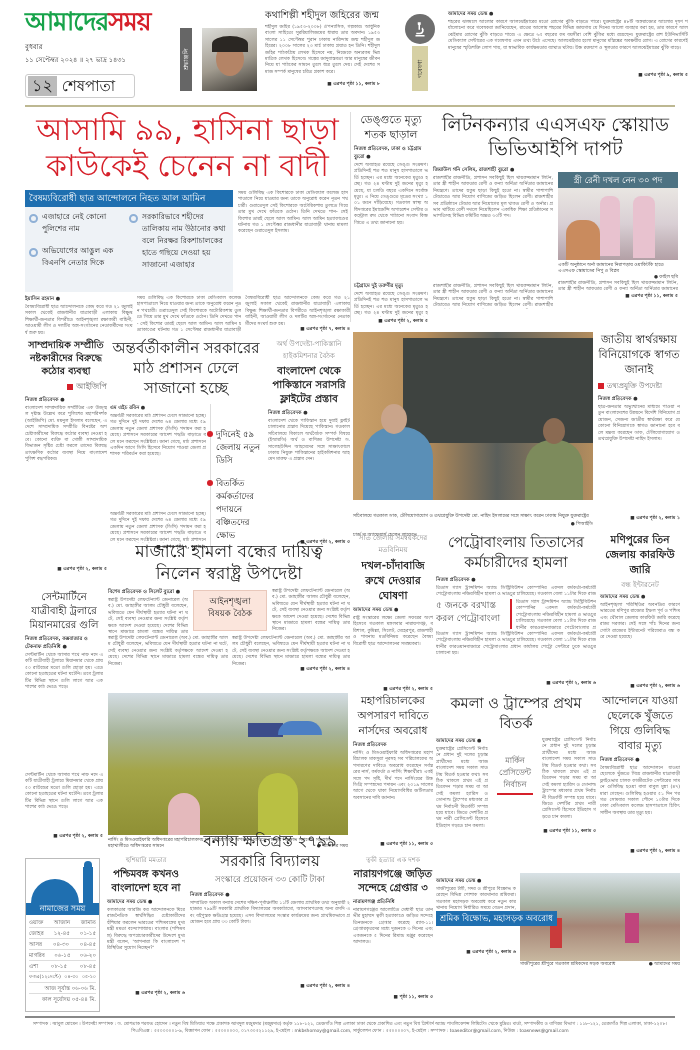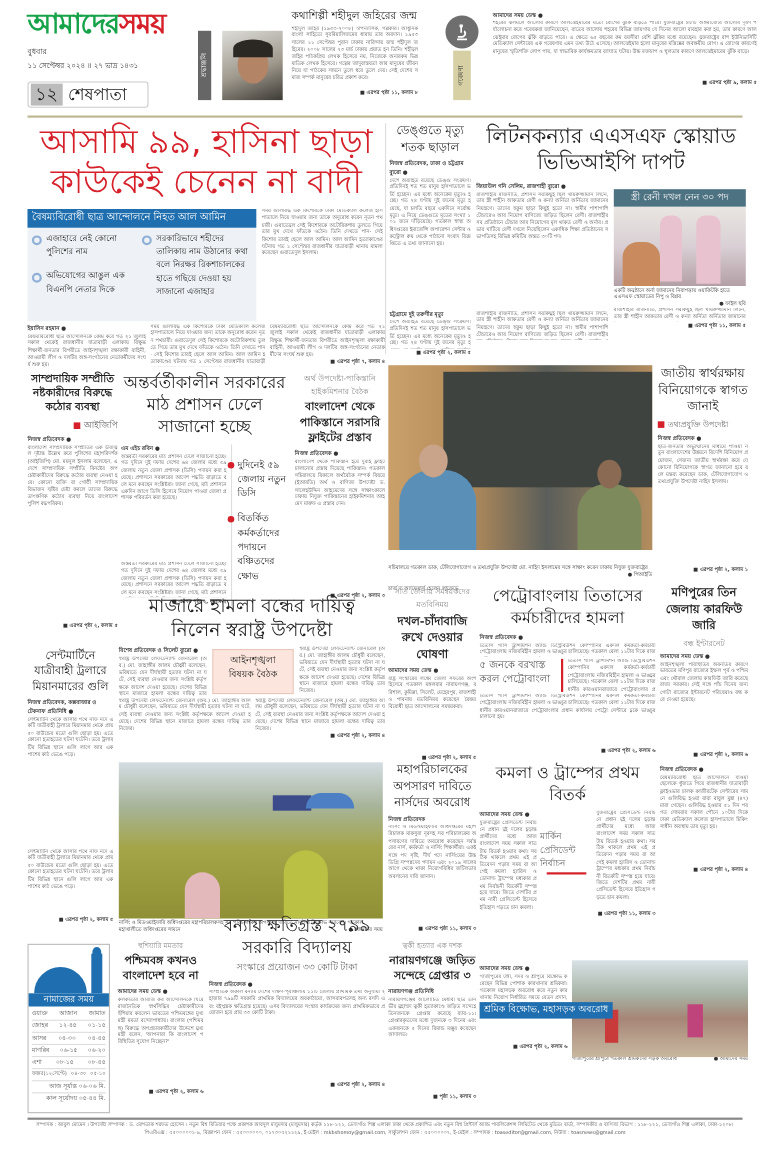--- a/index.html
+++ b/index.html
@@ -138,21 +138,21 @@
 <div class="abs" style="left:110px;top:338px;width:152px;height:220px">
   <div class="hl" style="font-size:15px;line-height:20px">অন্তর্বর্তীকালীন সরকারের মাঠ প্রশাসন ঢেলে সাজানো হচ্ছে</div>
   <div style="display:flex;margin-top:6px">
     <div style="width:96px">
       <div class="byline">এম এইচ রবিন ●</div>
       <div class="body-text" style="height:98px">অন্তর্বর্তী সরকারের মাঠ প্রশাসন ঢেলে সাজানো হচ্ছে। গত দুদিনে দুই দফায় দেশের ৬৪ জেলার মধ্যে ৫৯ জেলায় নতুন জেলা প্রশাসক (ডিসি) পদায়ন করা হয়েছে। প্রশাসনে সরকারের আদেশ পদ্ধতি বাড়াতে বলে মনে করছেন সংশ্লিষ্টরা। জানা গেছে, মাঠ প্রশাসনে একদিন আগে ডিসি হিসেবে নিয়োগ পাওয়া জেলা প্রশাসক পরিবর্তন করা হয়েছে।</div>
       <div class="body-text" style="height:32px">অন্তর্বর্তী সরকারের মাঠ প্রশাসন ঢেলে সাজানো হচ্ছে। গত দুদিনে দুই দফায় দেশের ৬৪ জেলার মধ্যে ৫৯ জেলায় নতুন জেলা প্রশাসক (ডিসি) পদায়ন করা হয়েছে। প্রশাসনে সরকারের আদেশ পদ্ধতি বাড়াতে বলে মনে করছেন সংশ্লিষ্টরা। জানা গেছে, মাঠ প্রশাসনে একদিন আগে ডিসি হিসেবে নিয়োগ পাওয়া জেলা প্রশাসক পরিবর্তন করা হয়েছে।</div>
       <div class="jump">■ এরপর পৃষ্ঠা ২, কলাম ২</div>
     </div>
     <div style="width:52px;margin-left:4px;border-left:1.5px solid #ddd;padding-left:5px;position:relative">
-      <div style="position:relative;margin-top:13px;font-size:8.5px;line-height:13px;font-family:'DejaVu Serif',serif">
+      <div style="position:relative;margin-top:24px;font-size:8.5px;line-height:13px;font-family:'DejaVu Serif',serif">
         <span style="position:absolute;left:-9px;top:3px;width:6px;height:6px;border-radius:50%;background:#d6202a"></span>
         <span>দুদিনেই ৫৯ জেলায় নতুন ডিসি</span>
       </div>
       <div style="position:relative;margin-top:10px;font-size:8.5px;line-height:13px;font-family:'DejaVu Serif',serif">
         <span style="position:absolute;left:-9px;top:3px;width:6px;height:6px;border-radius:50%;background:#d6202a"></span>
         <span>বিতর্কিত কর্মকর্তাদের পদায়নে বঞ্চিতদের ক্ষোভ</span>
       </div>
     </div>
   </div>
 </div>
@@ -260,32 +260,33 @@
   <div class="jump">■ এরপর পৃষ্ঠা ১১, কলাম ৩</div>
 </div>
 
 <div class="abs" style="left:436px;top:693px;width:160px;height:150px">
   <div class="hl" style="font-size:14.5px;line-height:20px;padding:0 10px">কমলা ও ট্রাম্পের প্রথম বিতর্ক</div>
   <div style="display:flex;margin-top:4px">
     <div style="width:52px">
       <div class="byline">আমাদের সময় ডেস্ক ●</div>
       <div class="body-text" style="height:88px">যুক্তরাষ্ট্রের প্রেসিডেন্ট নির্বাচনে প্রধান দুই দলের চূড়ান্ত প্রার্থীদের মধ্যে আজ বাংলাদেশ সময় সকাল সাতটায় বিতর্ক হওয়ার কথা। সব ঠিক থাকলে প্রথম এই প্রতিবেদন পড়ার সময় বা আগেই কমলা হ্যারিস ও ডোনাল্ড ট্রাম্পের মধ্যকার প্রথম নির্বাচনী বিতর্কটি সম্পন্ন হয়ে যাবে। জিতে দেশটির প্রথম নারী প্রেসিডেন্ট হিসেবে ইতিহাস গড়তে চান কমলা।</div>
     </div>
-    <div style="width:48px;margin:18px 3px 0;text-align:left">
+    <div style="width:48px;margin:18px 3px 0;text-align:center">
       <div style="font-size:8px;line-height:12px;color:#666;font-family:'DejaVu Serif',serif">মার্কিন প্রেসিডেন্ট নির্বাচন</div>
       <div style="height:2px;background:#d6202a;margin:2px 6px 0"></div>
     </div>
     <div style="width:54px">
       <div class="body-text" style="height:90px">যুক্তরাষ্ট্রের প্রেসিডেন্ট নির্বাচনে প্রধান দুই দলের চূড়ান্ত প্রার্থীদের মধ্যে আজ বাংলাদেশ সময় সকাল সাতটায় বিতর্ক হওয়ার কথা। সব ঠিক থাকলে প্রথম এই প্রতিবেদন পড়ার সময় বা আগেই কমলা হ্যারিস ও ডোনাল্ড ট্রাম্পের মধ্যকার প্রথম নির্বাচনী বিতর্কটি সম্পন্ন হয়ে যাবে। জিতে দেশটির প্রথম নারী প্রেসিডেন্ট হিসেবে ইতিহাস গড়তে চান কমলা।</div>
       <div class="jump">■ এরপর পৃষ্ঠা ১১, কলাম ৩</div>
     </div>
   </div>
 </div>
 
 <div class="abs" style="left:600px;top:693px;width:80px;height:150px">
+  <div class="hl" style="font-size:10.5px;line-height:15px">আন্দোলনে যাওয়া ছেলেকে খুঁজতে গিয়ে গুলিবিদ্ধ বাবার মৃত্যু</div>
   <div class="byline" style="margin-top:3px">নিজস্ব প্রতিবেদক ●</div>
   <div class="body-text" style="height:82px">বৈষম্যবিরোধী ছাত্র আন্দোলনে যাওয়া ছেলেকে খুঁজতে গিয়ে রাজধানীর যাত্রাবাড়ী ফ্লাইওভার চালক কাজীরটেক সেন্টারের সামনে গুলিবিদ্ধ হওয়া বাবা বাবুল মুন্না (৪৭) মারা গেছেন। গুলিবিদ্ধ হওয়ার ৫১ দিন পর গত সোমবার সকাল পৌনে ১০টার দিকে ঢাকা মেডিক্যাল কলেজ হাসপাতালে চিকিৎসাধীন অবস্থায় তার মৃত্যু হয়।</div>
   <div class="jump">■ এরপর পৃষ্ঠা ২, কলাম ৪</div>
 </div>
 
 <div class="abs" style="left:25px;top:858px;width:75px;height:154px;border:1px solid #bbb;font-family:'DejaVu Serif',serif">
   <div style="position:relative;height:44px">
     <div style="position:absolute;left:5px;top:20px;width:48px;height:24px;background:#1f6fb0;border-radius:50% 50% 0 0 / 100% 100% 0 0"></div>
     <div style="position:absolute;left:57px;top:8px;width:10px;height:36px;background:#1f6fb0"></div>
     <div style="position:absolute;left:58px;top:2px;width:8px;height:8px;border-radius:50% 50% 0 0;background:#1f6fb0"></div>

